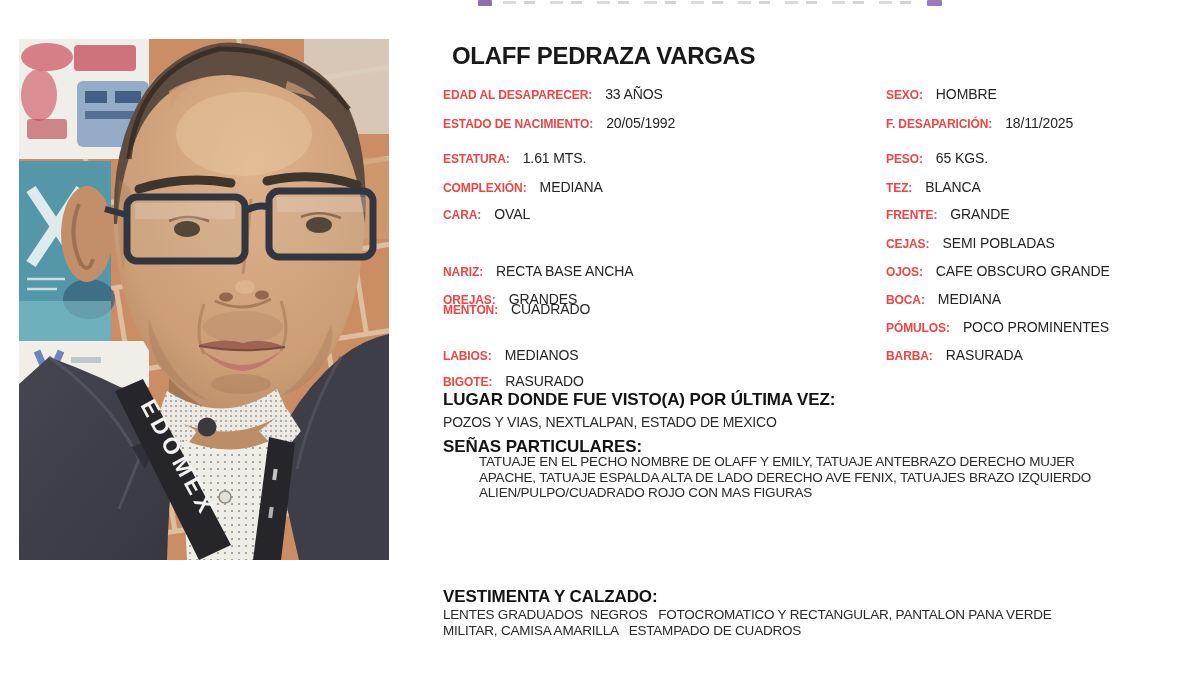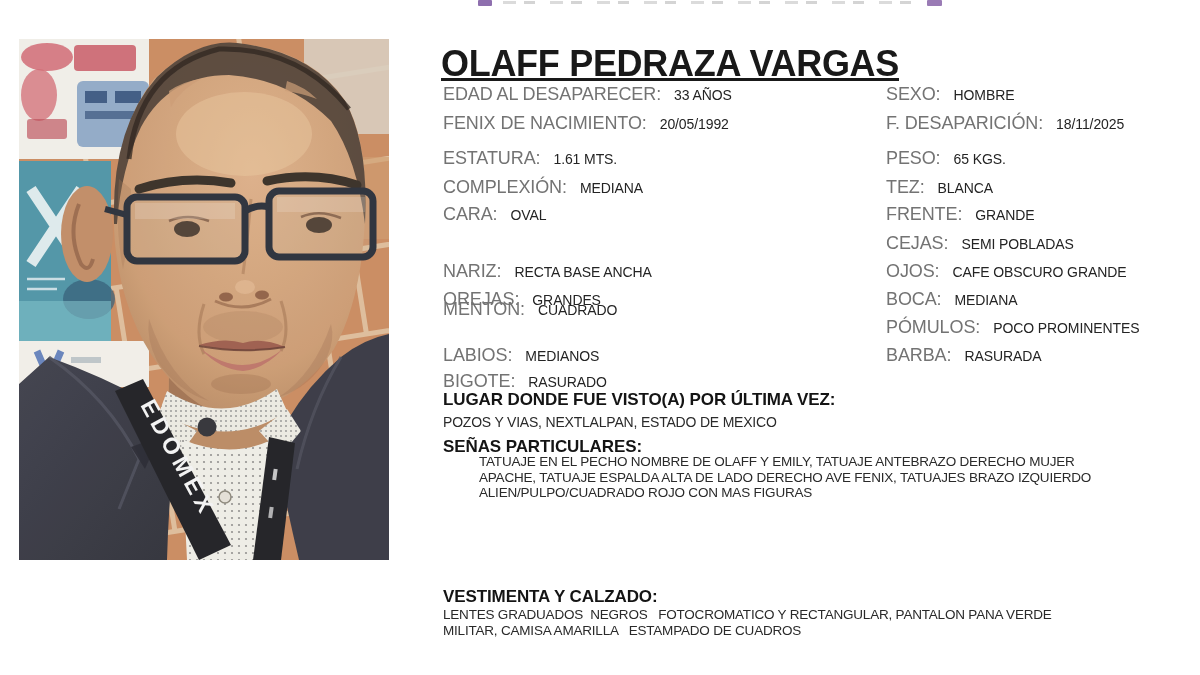--- a/index.html
+++ b/index.html
@@ -10,25 +10,25 @@
   .banner-strip{position:absolute;left:455px;top:0;width:505px;height:8px;overflow:hidden;}
   .frag{position:absolute;}
   .frag-purple-l{left:23px;top:0;width:14px;height:6px;background:#8e6fae;border-radius:1px;}
   .frag-purple-r{left:472px;top:0;width:15px;height:6px;background:#9a7bb5;border-radius:1px;}
   .frag-gray{left:48px;top:1px;width:415px;height:3px;opacity:.75;
     background:repeating-linear-gradient(90deg,#cfcfcf 0 13px,transparent 13px 21px,#c6c6c6 21px 32px,transparent 32px 47px);}
 
   .photo{position:absolute;left:19px;top:39px;width:370px;height:521px;}
   .photo svg{display:block;}
 
-  .person-name{position:absolute;left:441px;top:23px;font-size:36px;font-weight:bold;
-               letter-spacing:-.3px;line-height:34px;color:#191919;white-space:nowrap;text-decoration:underline;}
+  .person-name{position:absolute;left:452px;top:23px;font-size:24px;font-weight:bold;
+               letter-spacing:-.3px;line-height:34px;color:#191919;white-space:nowrap;}
 
   .field-row{position:absolute;white-space:nowrap;line-height:22px;}
-  .field-row .lbl{font-weight:normal;font-size:18px;color:#737373;letter-spacing:-.1px;}
+  .field-row .lbl{font-weight:bold;font-size:12px;color:#ef4444;letter-spacing:-.1px;}
   .field-row .val{font-size:14px;color:#242424;margin-left:13px;letter-spacing:-.1px;}
   .col-left{left:443px;}
   .col-right{left:886px;}
 
   .section-title{position:absolute;left:443px;font-weight:bold;font-size:17px;color:#141414;
                  letter-spacing:-.1px;line-height:21px;white-space:nowrap;}
   .section-body{position:absolute;left:443px;font-size:13.5px;color:#2a2a2a;line-height:15.5px;
                 letter-spacing:-.2px;width:655px;white-space:pre-wrap;}
   .t-lugar{top:389px;} .b-lugar{top:409px;font-size:14px;margin-top:6px;}
   .t-senas{top:436px;} .b-senas{top:454px;margin-left:36px;}
@@ -173,21 +173,21 @@
         <rect x="250" y="468" width="4" height="11" fill="#eeeeee" opacity=".7" transform="rotate(8 252 473)"></rect>
       </g>
 
       <rect x="0" y="0" width="370" height="521" fill="#f6efe6" opacity=".06"></rect>
     </svg>
   </div>
 
   <h1 class="person-name">OLAFF PEDRAZA VARGAS</h1>
 
   <div class="field-row col-left" style="top:83px"><span class="lbl">EDAD AL DESAPARECER:</span><span class="val">33 AÑOS</span></div>
-  <div class="field-row col-left" style="top:112px"><span class="lbl">FENIX DE NACIMIENTO:</span><span class="val">20/05/1992</span></div>
+  <div class="field-row col-left" style="top:112px"><span class="lbl">ESTADO DE NACIMIENTO:</span><span class="val">20/05/1992</span></div>
   <div class="field-row col-left" style="top:147px"><span class="lbl">ESTATURA:</span><span class="val">1.61 MTS.</span></div>
   <div class="field-row col-left" style="top:176px"><span class="lbl">COMPLEXIÓN:</span><span class="val">MEDIANA</span></div>
   <div class="field-row col-left" style="top:203px"><span class="lbl">CARA:</span><span class="val">OVAL</span></div>
   <div class="field-row col-left" style="top:260px"><span class="lbl">NARIZ:</span><span class="val">RECTA BASE ANCHA</span></div>
   <div class="field-row col-left" style="top:288px"><span class="lbl">OREJAS:</span><span class="val">GRANDES</span></div>
   <div class="field-row col-left" style="top:298px"><span class="lbl">MENTON:</span><span class="val">CUADRADO</span></div>
   <div class="field-row col-left" style="top:344px"><span class="lbl">LABIOS:</span><span class="val">MEDIANOS</span></div>
   <div class="field-row col-left" style="top:370px"><span class="lbl">BIGOTE:</span><span class="val">RASURADO</span></div>
 
   <div class="field-row col-right" style="top:83px"><span class="lbl">SEXO:</span><span class="val">HOMBRE</span></div>

